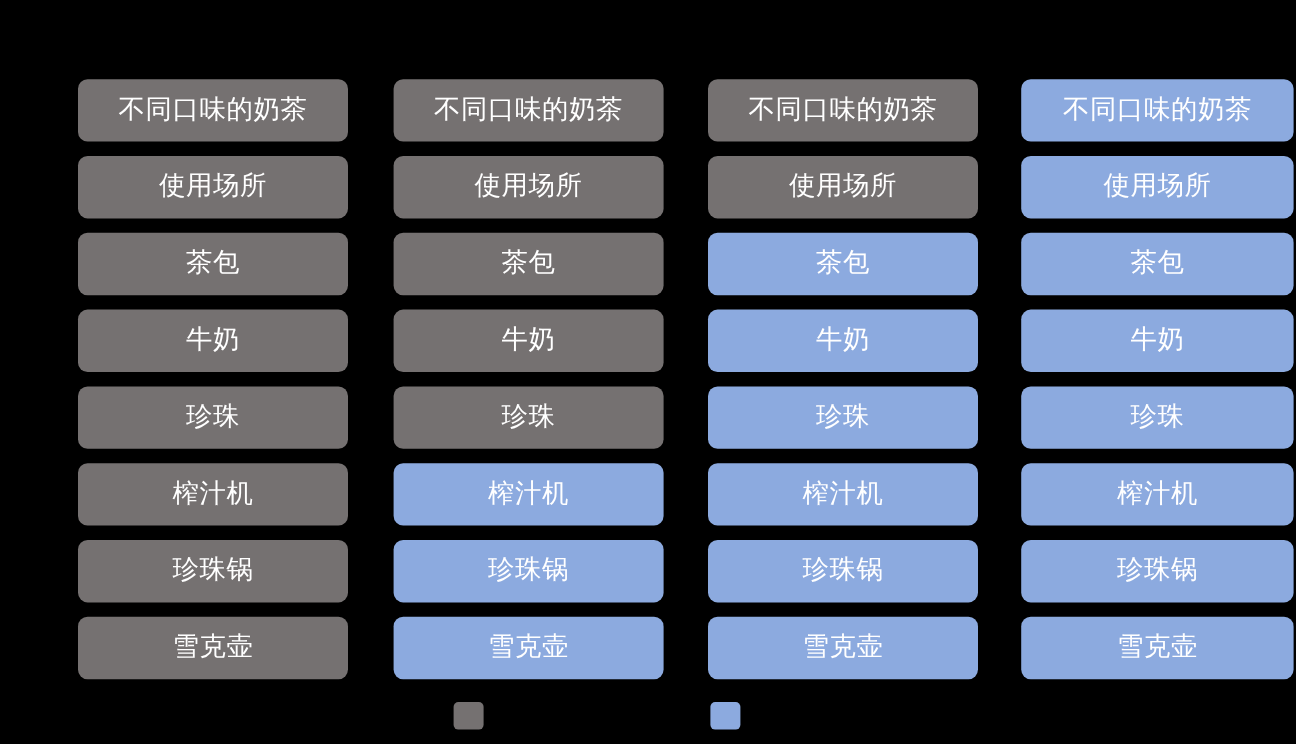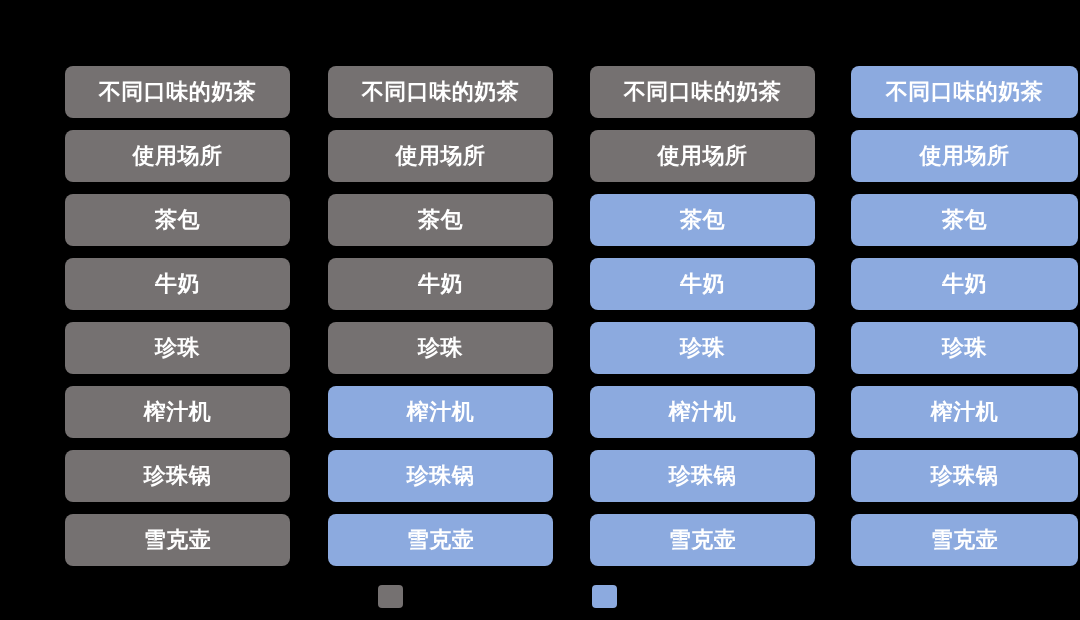--- a/index.html
+++ b/index.html
@@ -25,21 +25,20 @@
     background: #000000;
   }
 
   .column {
     position: absolute;
     top: 66px;
     width: 225px;
     display: flex;
     flex-direction: column;
     gap: 12px;
-    font-weight: bold;
   }
 
   .col-0 { left: 65px; }
   .col-1 { left: 328px; }
   .col-2 { left: 590px; }
   .col-3 { left: 851px; width: 227px; }
 
   .cell {
     height: 52px;
     border-radius: 8px;

